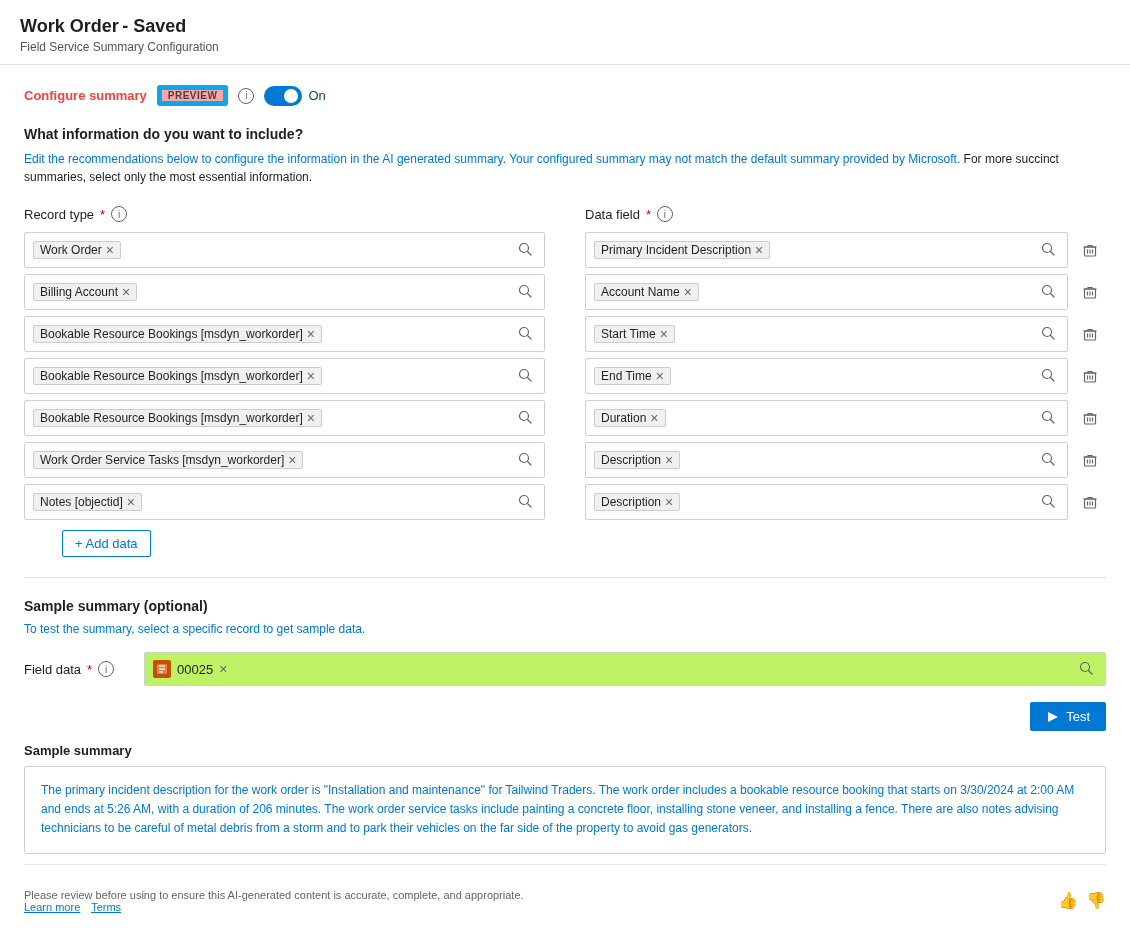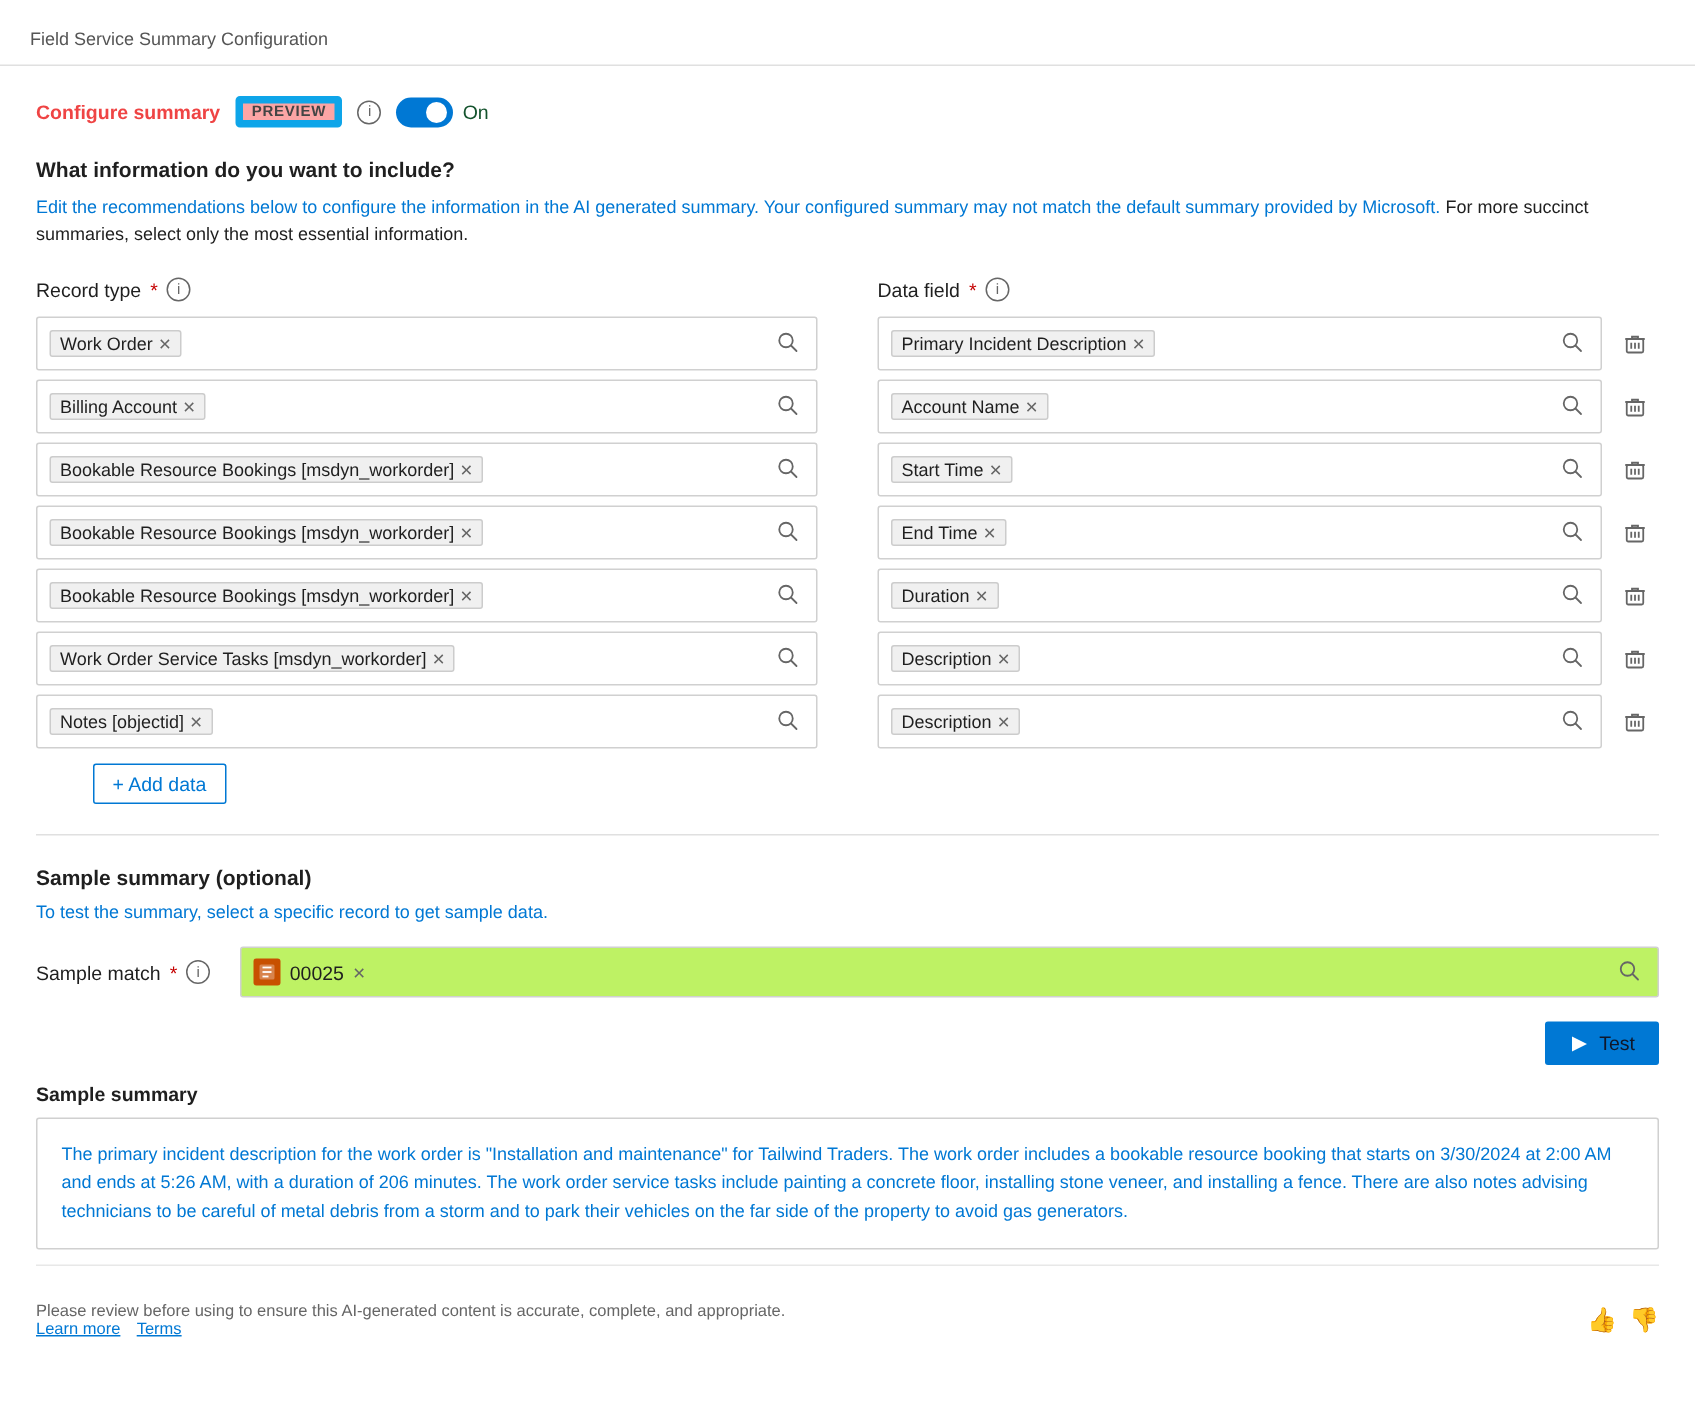--- a/index.html
+++ b/index.html
@@ -54,36 +54,40 @@
     .sample-summary-desc { font-size: 12px; color: #0078d4; margin-bottom: 16px; }
     
     .sample-data-row { display: flex; align-items: center; gap: 20px; margin-bottom: 16px; }
     .sample-data-label { font-size: 13px; color: #1f1f1f; display: flex; align-items: center; gap: 6px; min-width: 100px; }
     .sample-data-input { flex: 1; display: flex; align-items: center; border: 1px solid #d0d0d0; border-radius: 2px; padding: 4px 8px; min-height: 34px; background: #bef264; }
     .sample-tag { display: inline-flex; align-items: center; gap: 6px; font-size: 13px; }
     .sample-tag-icon { width: 18px; height: 18px; background: #c85000; border-radius: 2px; display: inline-flex; align-items: center; justify-content: center; }
     .sample-tag-icon svg { width: 12px; height: 12px; }
     
     .test-row { display: flex; justify-content: flex-end; margin-bottom: 12px; }
-    .test-btn { background: #0078d4; color: #0f172a; border: none; border-radius: 2px; padding: 7px 16px; font-size: 13px; cursor: pointer; display: flex; align-items: center; gap: 6px; }
+    .test-btn { background: #0078d4; color: #ffffff; border: none; border-radius: 2px; padding: 7px 16px; font-size: 13px; cursor: pointer; display: flex; align-items: center; gap: 6px; }
     
     .sample-summary-label { font-size: 13px; font-weight: 600; margin-bottom: 8px; }
     .sample-summary-text-box { border: 1px solid #d0d0d0; border-radius: 2px; padding: 14px 16px; background: #fff; font-size: 12px; color: #0078d4; line-height: 1.6; margin-bottom: 10px; }
     
     .footer-row { display: flex; align-items: center; justify-content: space-between; padding: 24px 0; border-top: 1px solid #e8e8e8; }
     .footer-text { font-size: 11px; color: #666; }
     .footer-links { font-size: 11px; color: #0078d4; cursor: pointer; }
     .footer-links a { color: #0078d4; text-decoration: underline; margin-right: 8px; }
     .feedback-icons { display: flex; gap: 8px; }
     .feedback-btn { cursor: pointer; color: #666; background: none; border: none; font-size: 16px; }
   </style>
 </head>
 <body>
 
 <div class="page-header">
+  <div>
+    <span class="page-title">Work Order</span>
+    <span class="page-title saved">- Saved</span>
+  </div>
   <div class="page-subtitle">Field Service Summary Configuration</div>
 </div>
 
 <div class="main-content">
 
   <div class="configure-summary-row">
     <span class="configure-label">Configure summary</span>
     <span class="preview-badge">PREVIEW</span>
     <span class="info-icon">i</span>
     <div class="toggle-container">
@@ -425,21 +429,21 @@
   </div>
 
   <hr class="divider">
 
   <div class="sample-summary-section">
     <div class="sample-summary-title">Sample summary (optional)</div>
     <div class="sample-summary-desc">To test the summary, select a specific record to get sample data.</div>
 
     <div class="sample-data-row">
       <div class="sample-data-label">
-        <span>Sample match</span>
+        <span>Field data</span>
         <span class="required">*</span>
         <span class="info-icon">i</span>
       </div>
       <div class="sample-data-input">
         <span class="sample-tag">
           <span class="sample-tag-icon">
             <svg width="12" height="12" viewBox="0 0 12 12" fill="none">
               <rect x="1" y="1" width="10" height="10" rx="1" fill="white" fill-opacity="0.3"></rect>
               <line x1="3" y1="3" x2="9" y2="3" stroke="white" stroke-width="1.2"></line>
               <line x1="3" y1="6" x2="9" y2="6" stroke="white" stroke-width="1.2"></line>

